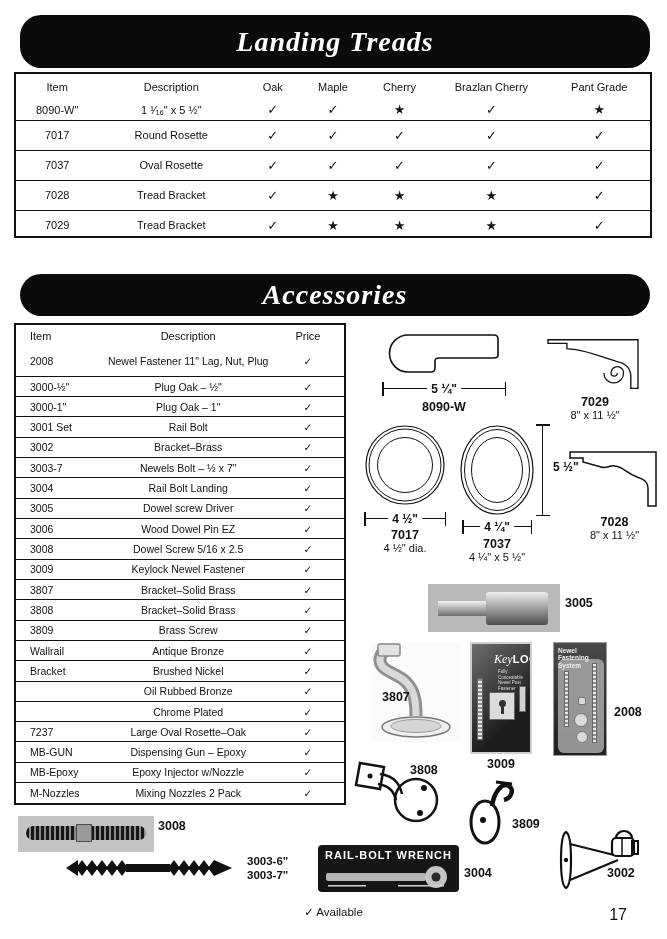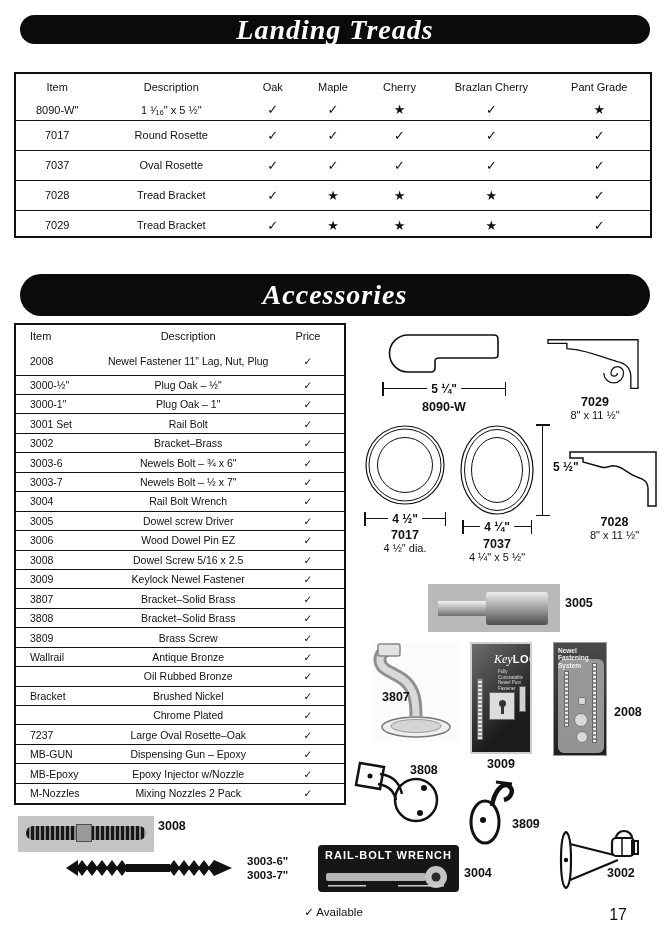--- a/index.html
+++ b/index.html
@@ -70,21 +70,21 @@
 
   .footer{position:absolute;left:0;right:0;top:905px;display:flex;justify-content:center;gap:16px;font-size:11.5px;}
   .footer .star{font-weight:bold;}
   .pagenum{position:absolute;right:40px;top:906px;font-size:16px;}
 </style>
 </head>
 <body>
 
 <div id="page">
 
-  <div class="banner abs" style="left:20px;top:15px;width:630px;height:29px;">
+  <div class="banner abs" style="left:20px;top:15px;width:630px;height:53px;">
     <span>Landing Treads</span>
   </div>
 
   <div class="tablewrap abs" style="left:14px;top:72px;width:638px;height:166px;">
     <table id="landing-table">
       <colgroup>
           <col style="width:13%">
           <col style="width:23%">
           <col style="width:9%">
           <col style="width:10%">
@@ -199,35 +199,30 @@
     <td class="c-desc">Rail Bolt</td>
     <td class="c-mark">✓</td>
   </tr>
 
   <tr>
     <td class="c-item">3002</td>
     <td class="c-desc">Bracket–Brass</td>
     <td class="c-mark">✓</td>
   </tr>
 
-  <tr>
-    <td class="c-item">3003-6</td>
-    <td class="c-desc">Newels Bolt – ¾ x 6"</td>
-    <td class="c-mark">✓</td>
-  </tr>
 
   <tr>
     <td class="c-item">3003-7</td>
     <td class="c-desc">Newels Bolt – ½ x 7"</td>
     <td class="c-mark">✓</td>
   </tr>
 
   <tr>
     <td class="c-item">3004</td>
-    <td class="c-desc">Rail Bolt Wrench</td>
+    <td class="c-desc">Rail Bolt Landing</td>
     <td class="c-mark">✓</td>
   </tr>
 
   <tr>
     <td class="c-item">3005</td>
     <td class="c-desc">Dowel screw Driver</td>
     <td class="c-mark">✓</td>
   </tr>
 
 
@@ -267,28 +262,28 @@
     <td class="c-mark">✓</td>
   </tr>
 
   <tr>
     <td class="c-item">Wallrail</td>
     <td class="c-desc">Antique Bronze</td>
     <td class="c-mark">✓</td>
   </tr>
 
   <tr>
+    <td class="c-item">Bracket</td>
+    <td class="c-desc">Brushed Nickel</td>
+    <td class="c-mark">✓</td>
+  </tr>
+
+  <tr>
     <td class="c-item"></td>
     <td class="c-desc">Oil Rubbed Bronze</td>
-    <td class="c-mark">✓</td>
-  </tr>
-
-  <tr>
-    <td class="c-item">Bracket</td>
-    <td class="c-desc">Brushed Nickel</td>
     <td class="c-mark">✓</td>
   </tr>
 
 
   <tr>
     <td class="c-item"></td>
     <td class="c-desc">Chrome Plated</td>
     <td class="c-mark">✓</td>
   </tr>
 

